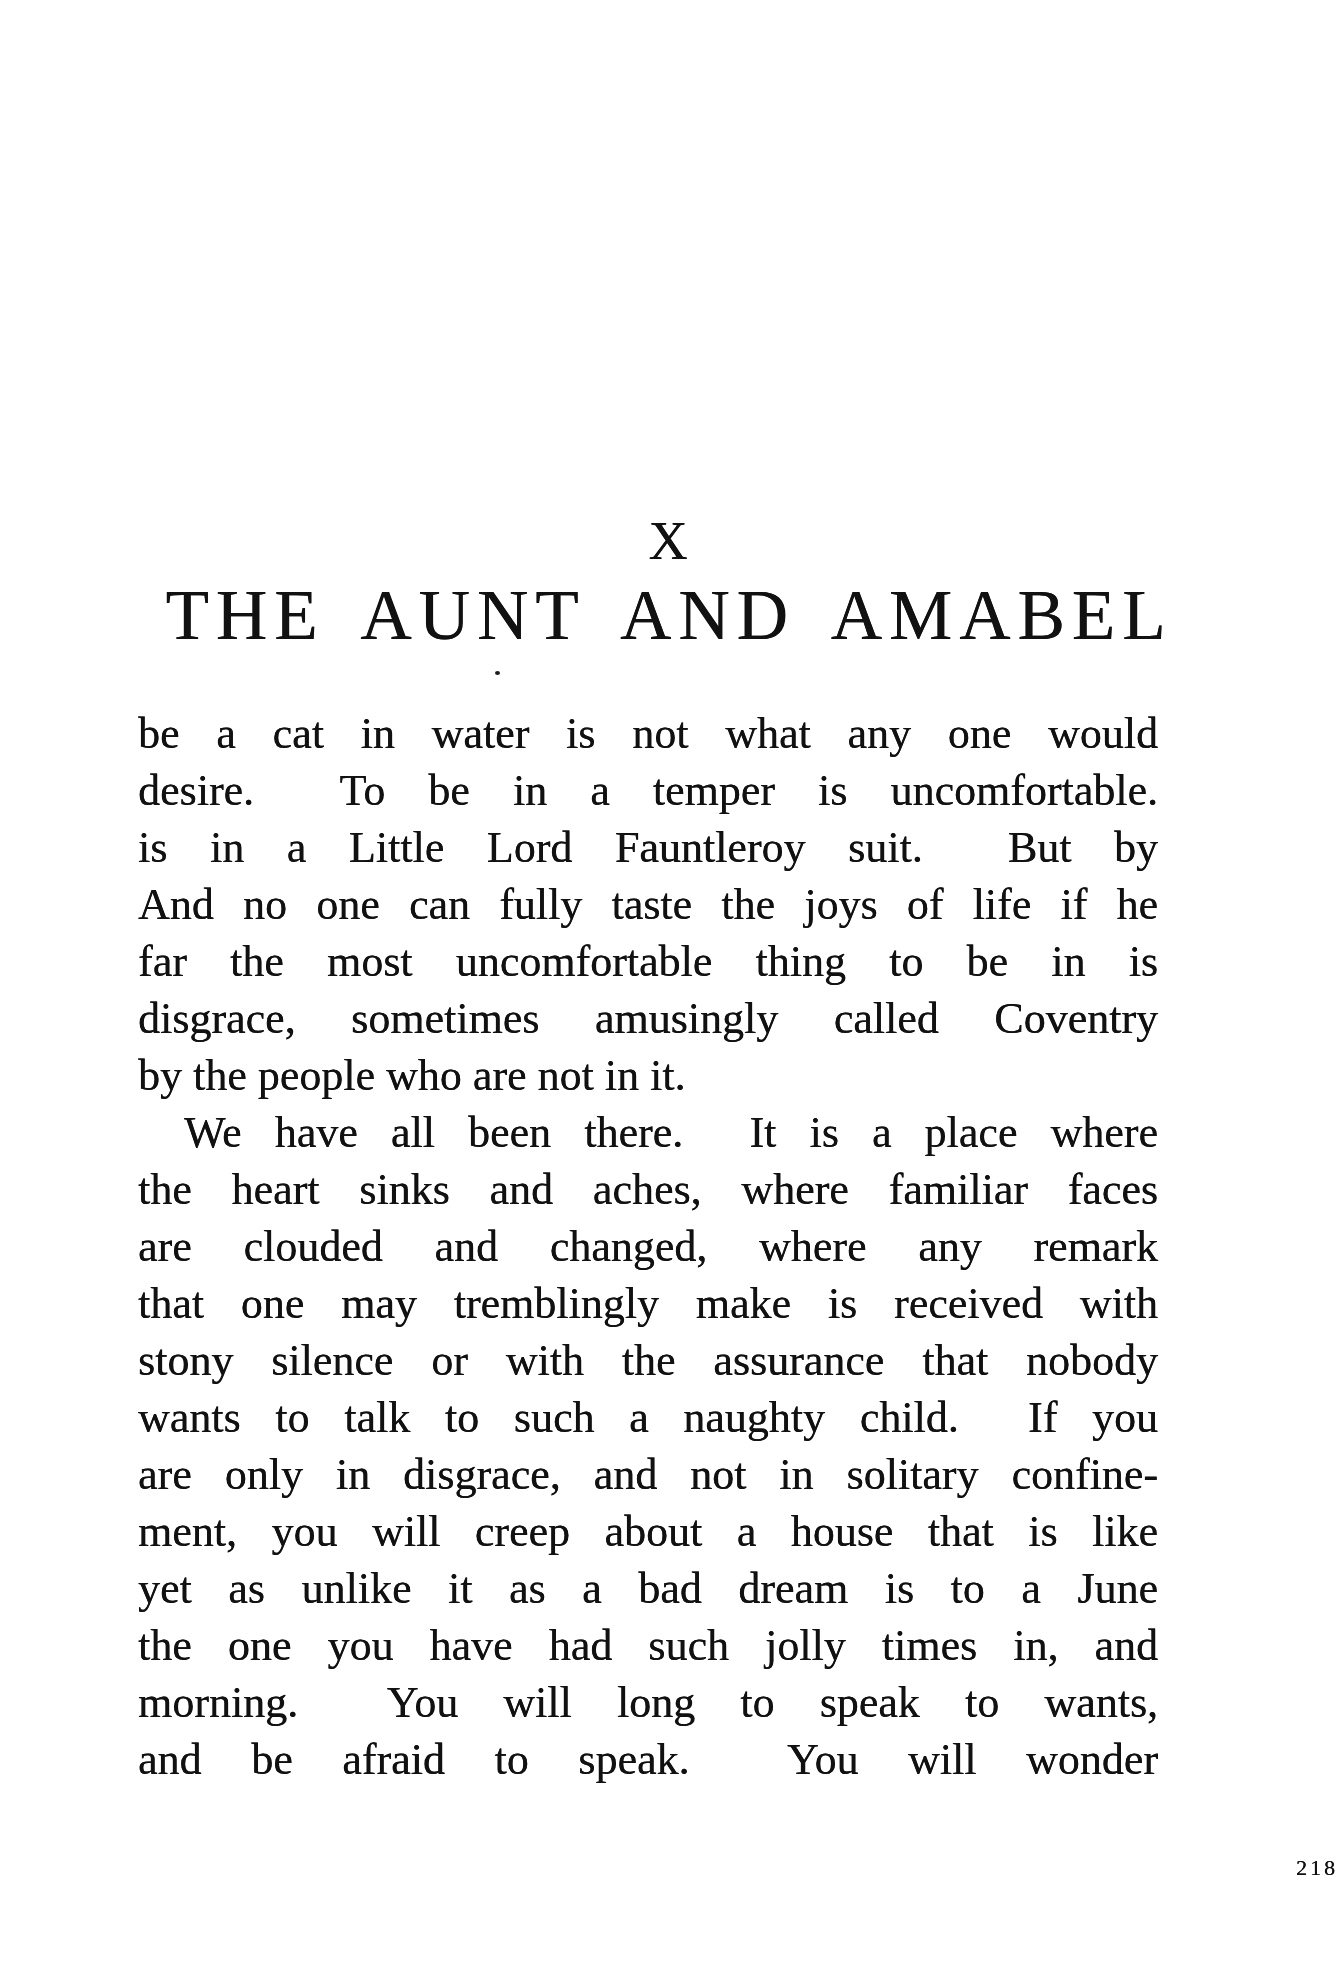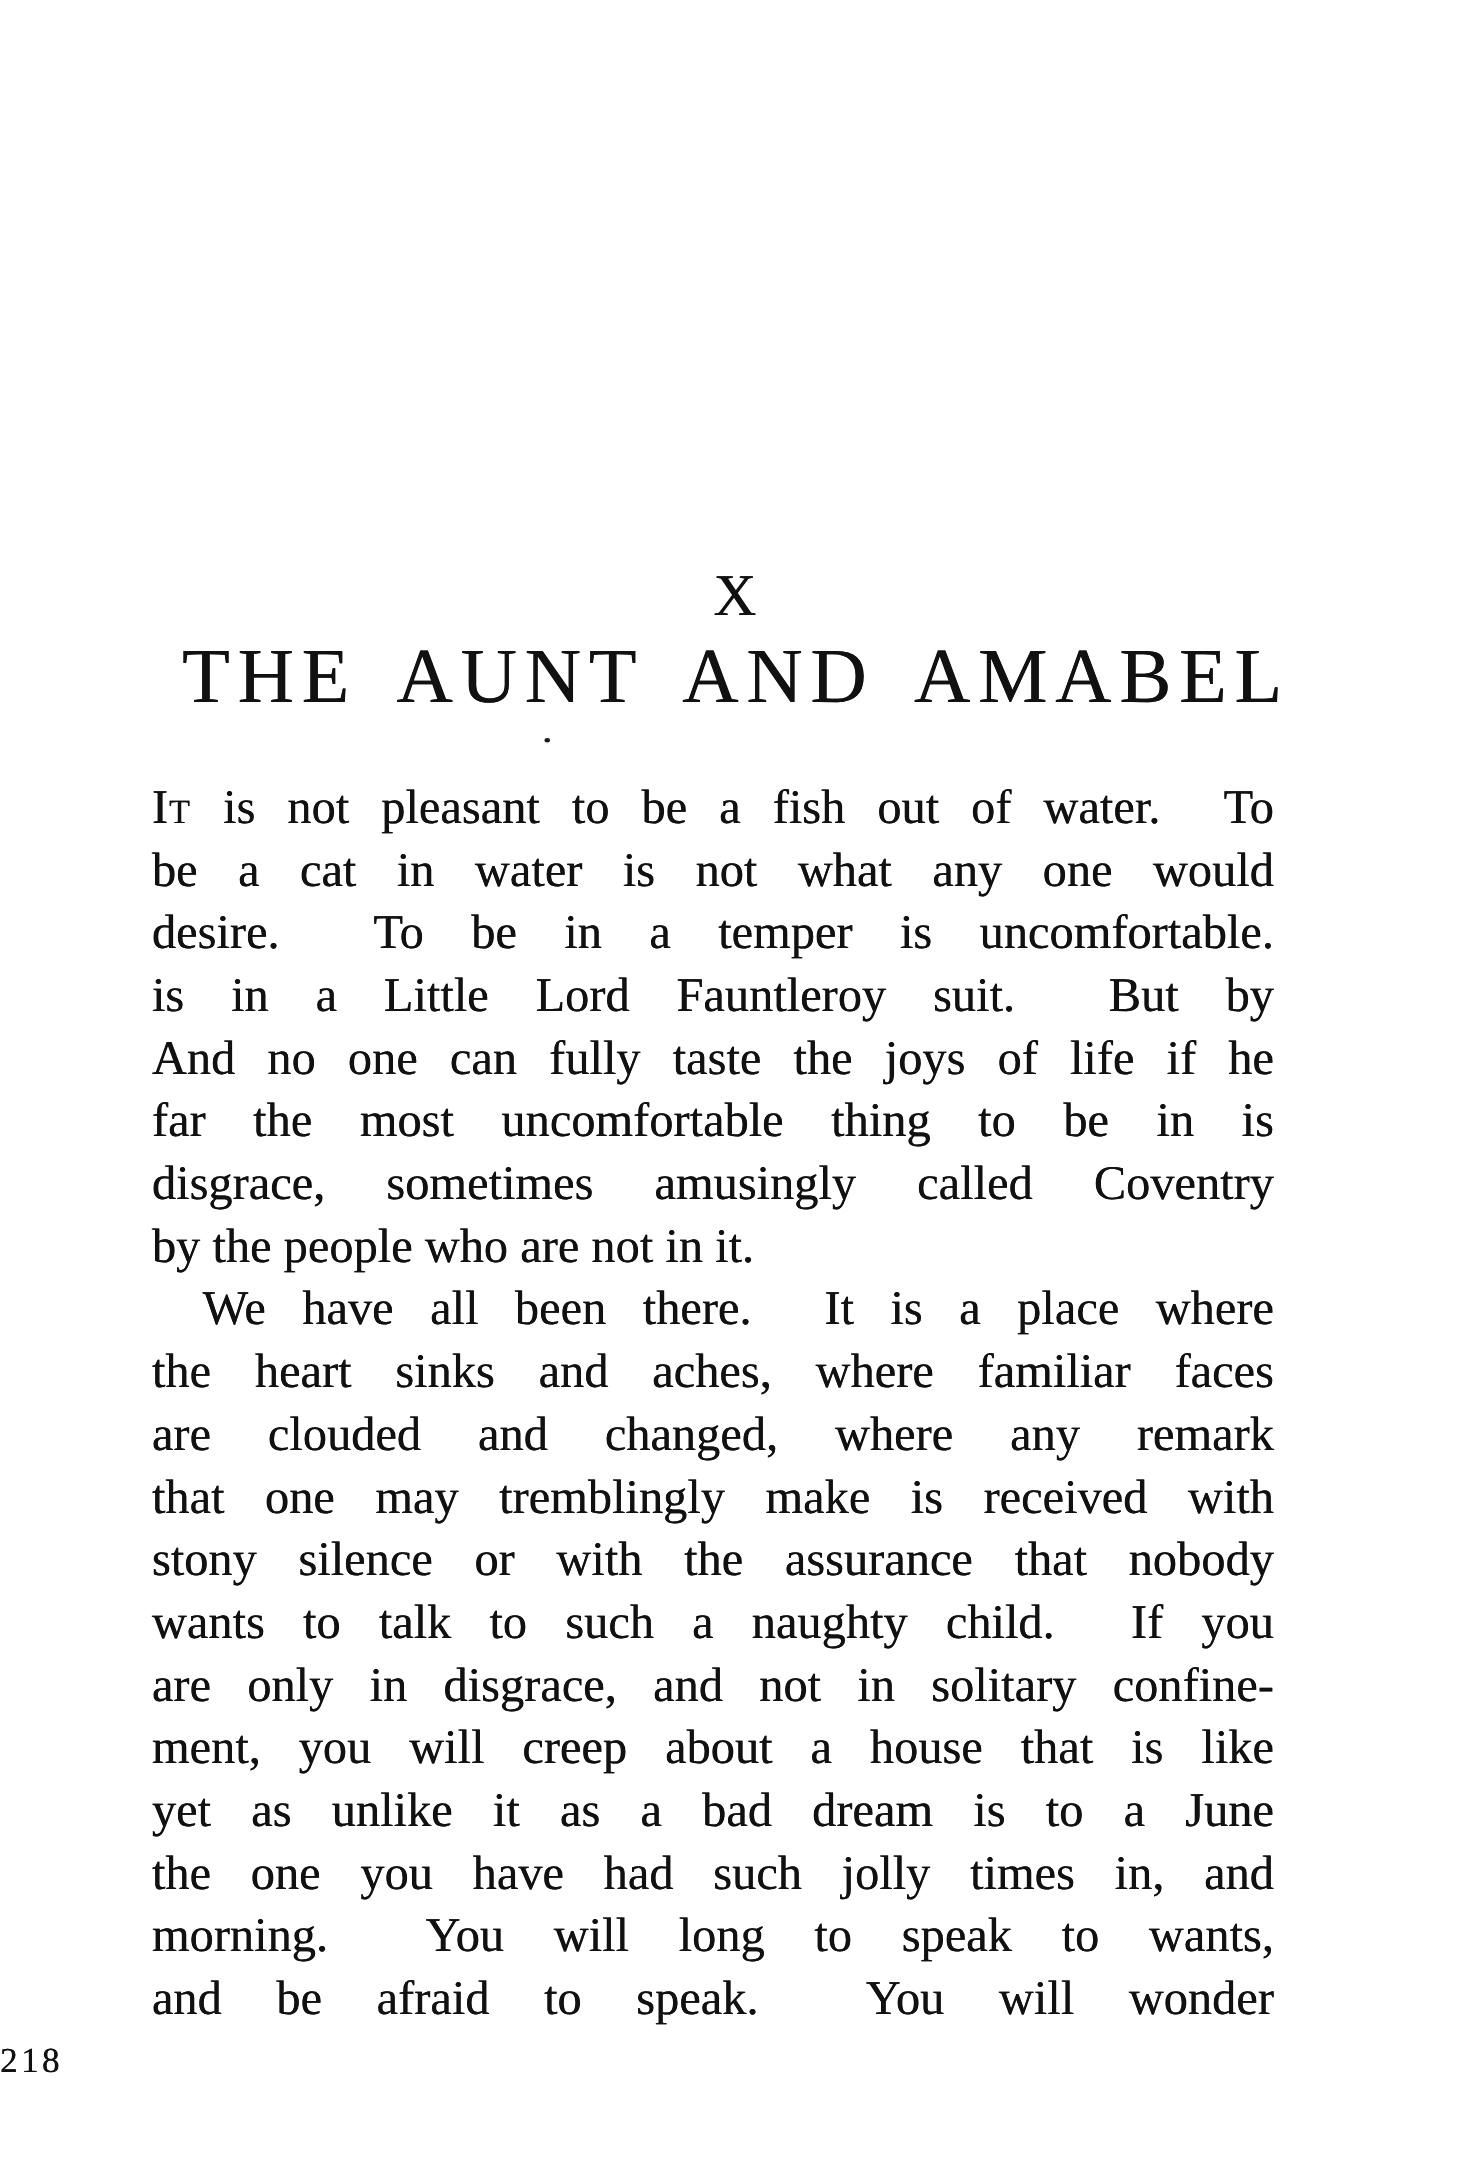--- a/index.html
+++ b/index.html
@@ -60,22 +60,22 @@
   }
   .lead-caps {
     font-variant: small-caps;
     letter-spacing: 1px;
   }
   .page-number {
     position: absolute;
     top: 1857px;
     left: 0;
     width: 100%;
-    text-align: left;
-    font-size: 32px;
+    text-align: right;
+    font-size: 22px;
     line-height: 1;
     letter-spacing: 3px;
   }
   .artifact-dot {
     position: absolute;
     left: 495px;
     top: 671px;
     width: 5px;
     height: 4px;
     background: #1c1c1c;
@@ -87,21 +87,20 @@
 
 <div class="page">
 
   <div class="chapter-number">X</div>
 
   <div class="chapter-title">THE AUNT AND AMABEL</div>
 
   <div class="artifact-dot"></div>
 
   <div class="body-text">
-      <div class="body-line"><span class="lead-caps">It</span><span> is not pleasant to be a fish out of water.  To</span></div>
       <div class="body-line"><span>be a cat in water is not what any one would</span></div>
       <div class="body-line"><span>desire.  To be in a temper is uncomfortable.</span></div>
       <div class="body-line"><span>is in a Little Lord Fauntleroy suit.  But by</span></div>
       <div class="body-line"><span>And no one can fully taste the joys of life if he</span></div>
       <div class="body-line"><span>far the most uncomfortable thing to be in is</span></div>
       <div class="body-line"><span>disgrace, sometimes amusingly called Coventry</span></div>
       <div class="body-line no-just"><span>by the people who are not in it.</span></div>
       <div class="body-line indent"><span>We have all been there.  It is a place where</span></div>
       <div class="body-line"><span>the heart sinks and aches, where familiar faces</span></div>
       <div class="body-line"><span>are clouded and changed, where any remark</span></div>

